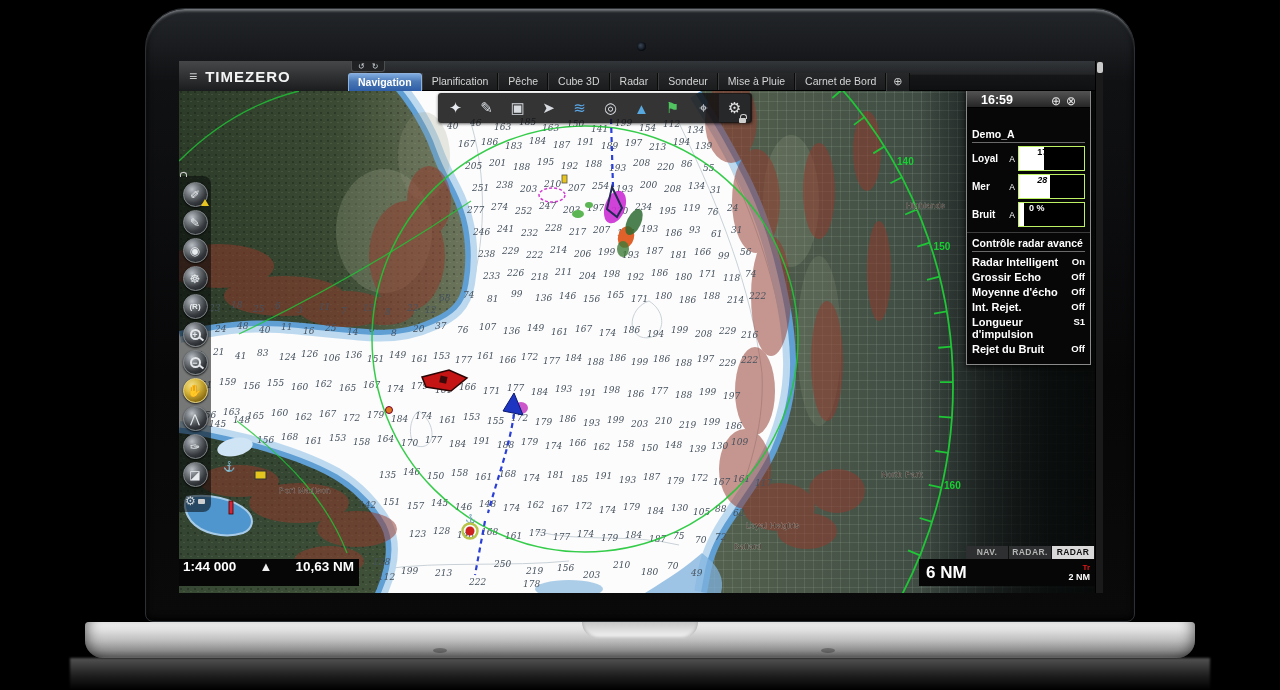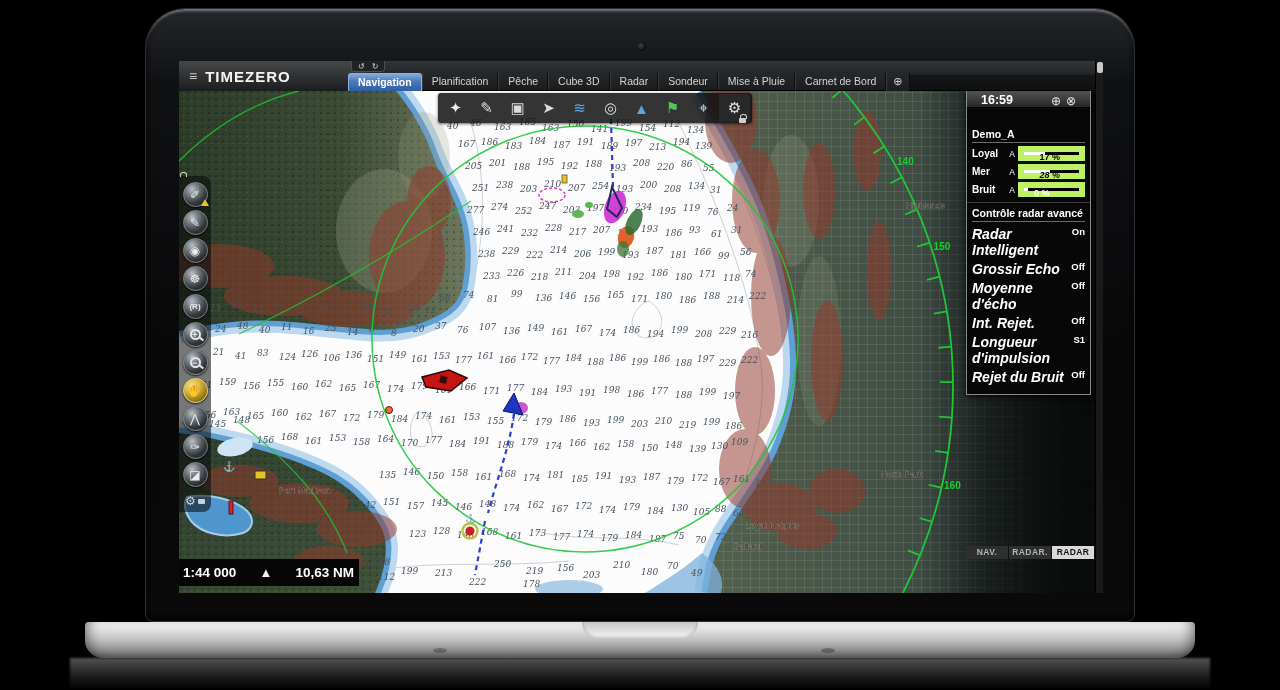--- a/index.html
+++ b/index.html
@@ -90,37 +90,37 @@
     border:1px solid #8a8a8a; z-index:25; box-shadow:0 2px 6px rgba(0,0,0,.8); }
   .rp-head { height:18px; background:linear-gradient(180deg,#565656,#262626);
     display:flex; align-items:flex-end; padding:0 14px; border-bottom:1px solid #000; }
   .rp-time { color:#fff; font-weight:bold; font-size:12.5px; flex:1; }
   .rp-ico { color:#e4e4e4; font-size:12px; margin-left:5px; cursor:pointer; line-height:1; }
   .rp-body { padding:20px 5px 6px; }
   .rp-src { color:#fff; font-weight:bold; font-size:10.5px; border-bottom:1px solid #6a6a6a; padding-bottom:2px; margin-bottom:3px; }
   .sl-row { display:flex; align-items:center; margin:3px 0; }
   .sl-label { color:#fff; font-weight:bold; font-size:10px; width:34px; }
   .sl-auto { color:#fff; font-size:8.5px; width:12px; text-align:center; }
-  .sl-bar { flex:1; height:15px; border:6px solid #bef264; background:#000; position:relative; }
+  .sl-bar { flex:1; height:25px; border:1px solid #bef264; background:#000; position:relative; }
   .sl-fill { position:absolute; left:0; top:0; bottom:0; background:#fff; }
   .sl-val { position:absolute; top:0; font-size:9px; font-weight:bold; line-height:10px; }
   .rp-divider { border-top:1px solid #3c3c3c; margin:5px -5px 4px; }
   .rp-advtitle { color:#fff; font-weight:bold; font-size:10.5px; border-bottom:1px solid #6a6a6a; padding-bottom:2px; margin-bottom:4px; }
   .adv-row { display:flex; justify-content:space-between; margin:3px 0; }
-  .adv-label { color:#fff; font-weight:bold; font-size:14px;font-style:italic; }
+  .adv-label { color:#fff; font-weight:bold; font-size:11px; }
   .adv-value { color:#fff; font-weight:bold; font-size:9.5px; }
 
   
   .scrollbar { position:absolute; right:0; top:0; width:8px; height:532px; background:#1a1a1a;
     border-left:1px solid #000; z-index:40; }
   .scrollbar .thumb { position:absolute; top:1px; left:1px; width:6px; height:11px; background:#c9c9c9; border-radius:2px; }
 
   
   .status-left { position:absolute; left:0; top:498px; width:180px; height:27px; background:#060607;
-    display:flex; align-items:center; z-index:30; color:#fff; }
+    display:flex; z-index:30; color:#fff; }
   .sl-scale { font-weight:bold; font-size:13.5px; padding-left:4px; }
   .sl-north { flex:1; text-align:center; font-size:13px; color:#f0f0f0; }
   .sl-dist { font-weight:bold; font-size:13.5px; padding-right:5px; }
   .right-tabs { position:absolute; left:787px; top:485px; width:129px; height:13px; display:flex; z-index:30; }
   .rtab { flex:1; background:#2e2f30; color:#b5b5b5; font-size:8.5px; font-weight:bold; text-align:center;
     line-height:13px; border-right:1px solid #111; cursor:pointer; letter-spacing:.4px; }
   .rtab.active { background:#d9d9d9; color:#101010; }
   .range-bar { position:absolute; left:740px; top:498px; width:176px; height:27px; background:#060607;
     display:flex; align-items:center; z-index:30; }
   .rb-range { color:#fff; font-weight:bold; font-size:17px; padding-left:7px; flex:1; }
@@ -785,20 +785,27 @@
         <span class="sl-north">▲</span>
         <span class="sl-dist">10,63 NM</span>
       </div>
 
       <div class="right-tabs" id="right-tabs">
           <div class="rtab">NAV.</div>
           <div class="rtab">RADAR.</div>
           <div class="rtab active">RADAR</div>
         </div>
 
+      <div class="range-bar">
+        <span class="rb-range">6 NM</span>
+        <span class="rb-right">
+          <span class="rb-tr">Tr</span>
+          <span class="rb-trrange">2 NM</span>
+        </span>
+      </div>
 
     </div>
   </div>
 
   <div class="base">
     <div class="notch"></div>
     <div class="foot f1"></div>
       <div class="foot f2"></div>
   </div>
   <div class="reflection"></div>

